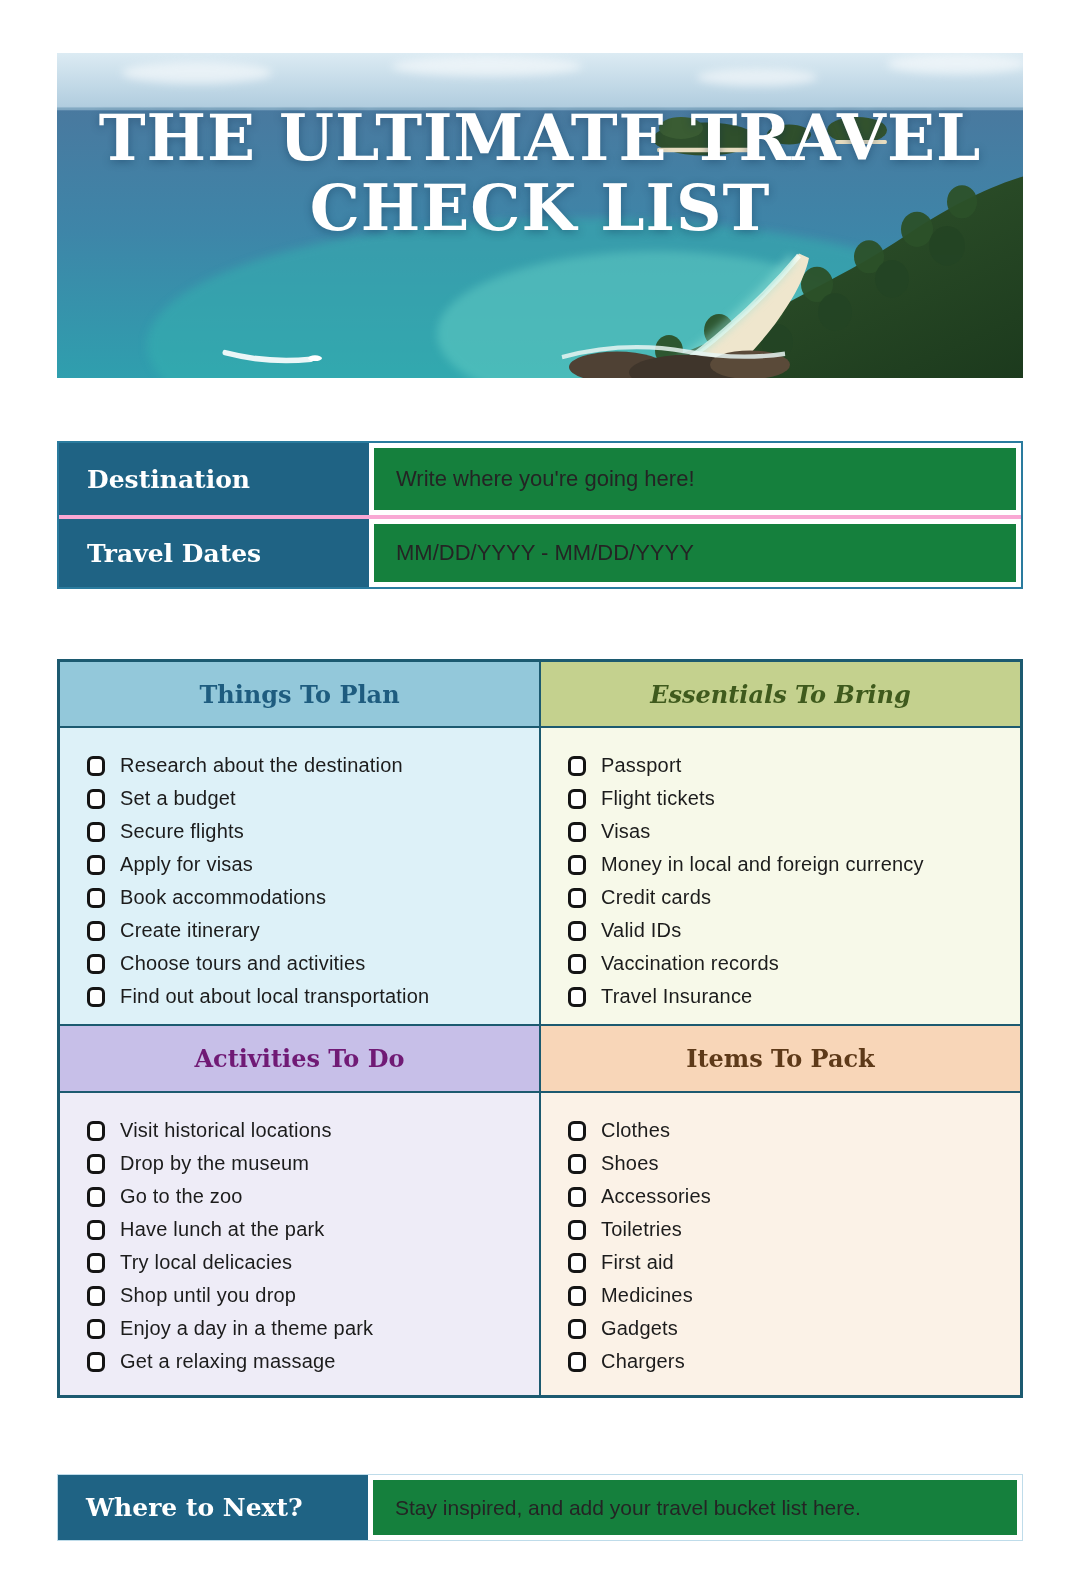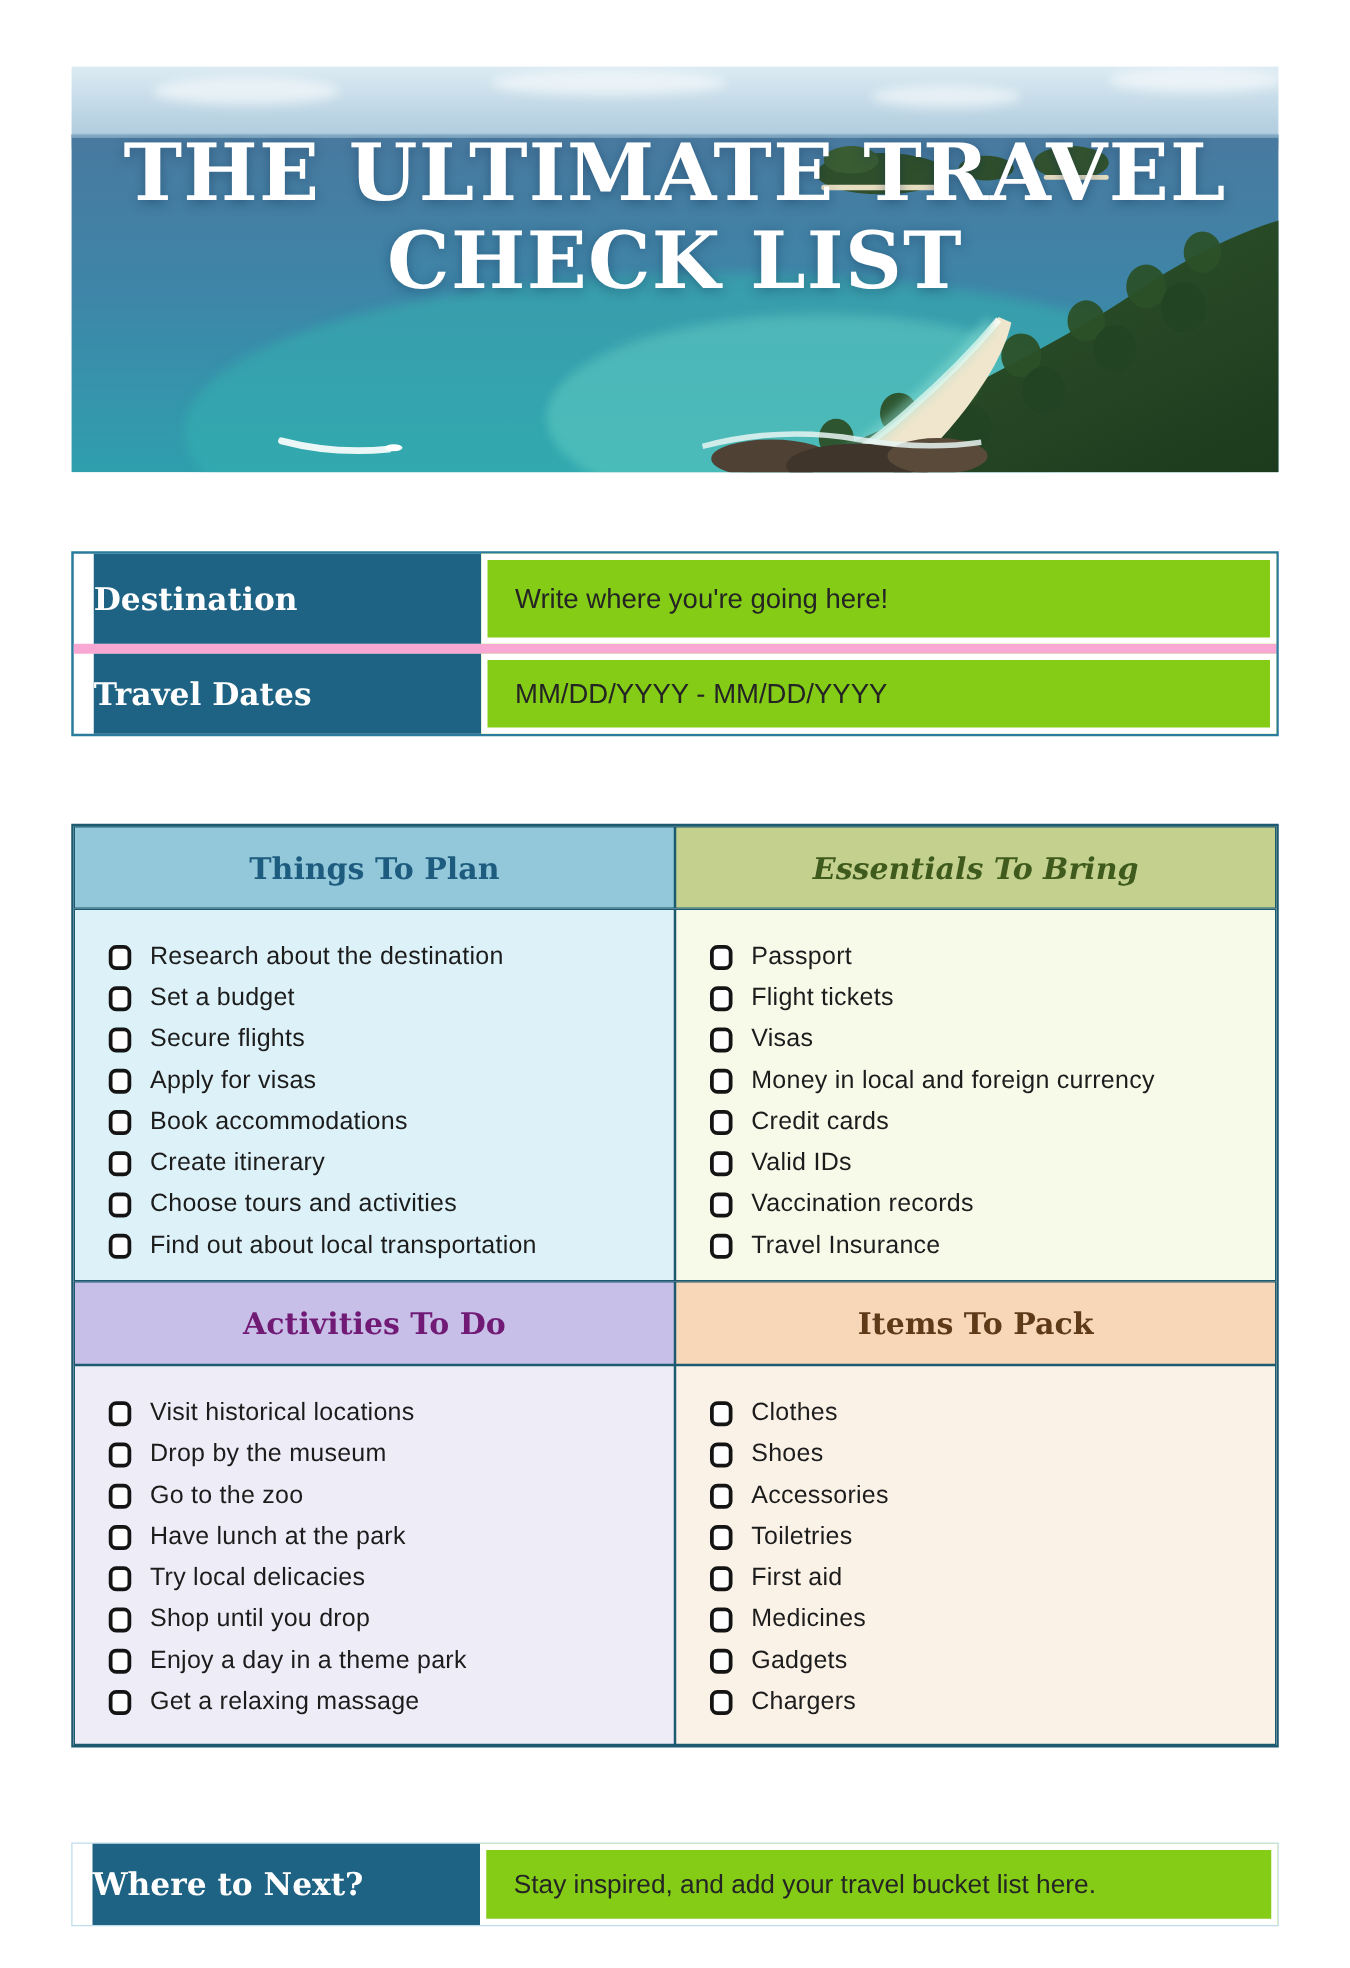--- a/index.html
+++ b/index.html
@@ -34,32 +34,33 @@
     color:#ffffff;
     text-shadow:0 2px 9px rgba(8,42,74,0.38);
   }
 
   
   .info-table {
     margin-top:63px;
     border:2px solid #2a7b9e;
   }
   .info-row { display:flex; height:72px; }
-  .info-row + .info-row { border-top:8px solid #f9a8d4; }
+  .info-row + .info-row { border-top:4px solid #f9a8d4; }
   .info-label {
     width:310px; flex:0 0 310px;
     background:#1f6384;
     color:#ffffff;
     display:flex; align-items:center;
+    padding-left:28px;
     font-family:"DejaVu Serif", serif;
-    font-weight:700; font-size:25px;margin-left:16px;
+    font-weight:700; font-size:25px;
   }
   .info-value {
     flex:1;
-    background:#84cc16;
+    background:#15803d;
     border:5px solid #ffffff;
     display:flex; align-items:center;
     padding-left:22px;
     font-size:22px; color:#242424;
   }
 
   
   .grid {
     margin-top:70px;
     display:grid;

